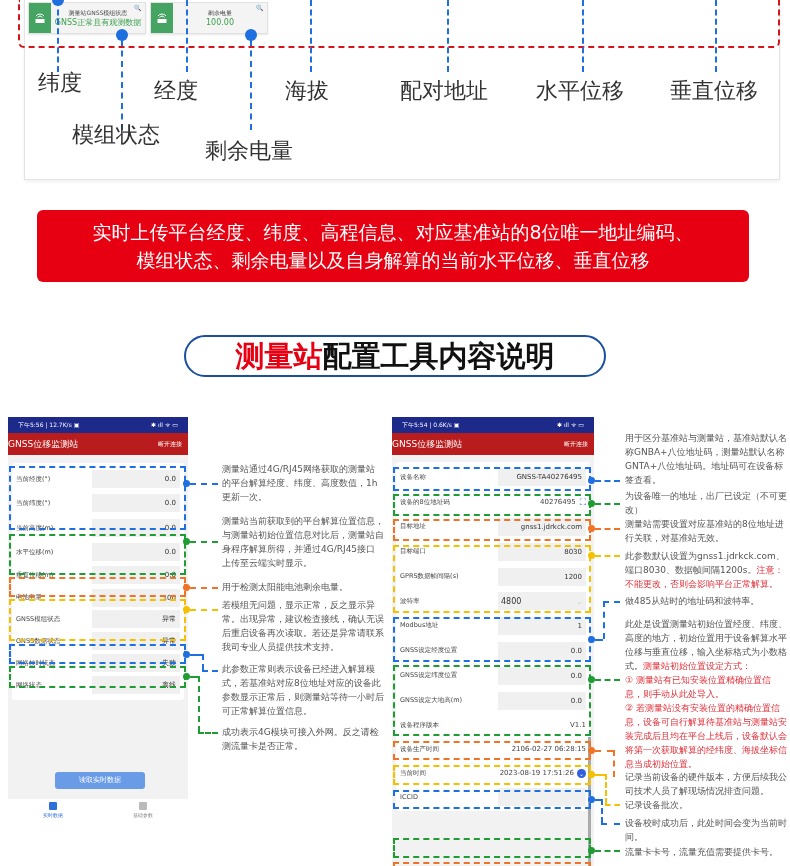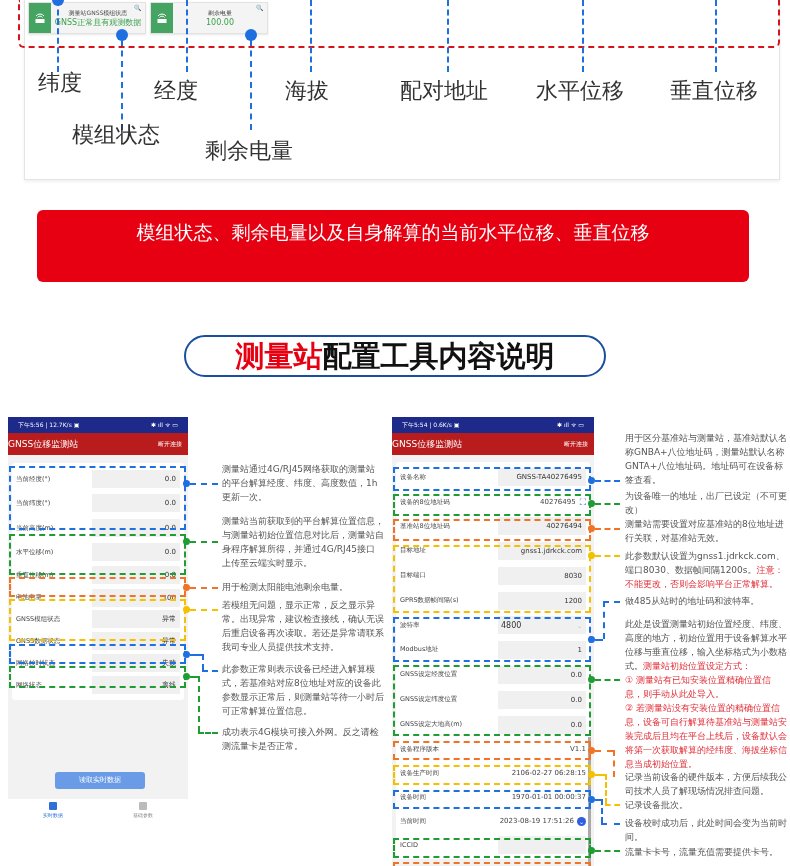--- a/index.html
+++ b/index.html
@@ -92,20 +92,21 @@
 <div class="abs tlabel" style="left:38px;top:68px">纬度</div>
 <div class="abs tlabel" style="left:154px;top:76px">经度</div>
 <div class="abs tlabel" style="left:285px;top:76px">海拔</div>
 <div class="abs tlabel" style="left:400px;top:76px">配对地址</div>
 <div class="abs tlabel" style="left:536px;top:76px">水平位移</div>
 <div class="abs tlabel" style="left:670px;top:76px">垂直位移</div>
 <div class="abs tlabel" style="left:72px;top:120px">模组状态</div>
 <div class="abs tlabel" style="left:205px;top:136px">剩余电量</div>
 
 <div class="abs banner">
+  <div>实时上传平台经度、纬度、高程信息、对应基准站的8位唯一地址编码、</div>
   <div>模组状态、剩余电量以及自身解算的当前水平位移、垂直位移</div>
 </div>
 
 <div class="abs pill">
   <span class="red">测量站</span><span>配置工具内容说明</span>
 </div>
 
 <div class="abs phone" style="left:8px;top:417px;width:180px;height:410px">
   <div class="sbar">
     <span>下午5:56 | 12.7K/s ▣</span>
@@ -215,24 +216,20 @@
         <span>设备名称</span>
         <span class="v">GNSS-TA40276495</span>
       </div>
     <div class="row" style="height:24px">
         <span>设备的8位地址码</span>
         <span style="display:flex;align-items:center;gap:4px;font-size:7px">
           <span>40276495</span>
           <span style="color:#2f6fd8;font-size:9px">⛶</span>
         </span>
       </div>
-    <div class="row" style="height:24px">
-        <span>基准站8位地址码</span>
-        <span class="v">40276494</span>
-      </div>
     <div class="row" style="height:25px">
         <span>目标地址</span>
         <span class="v">gnss1.jdrkck.com</span>
       </div>
     <div class="row" style="height:25px">
         <span>目标端口</span>
         <span class="v">8030</span>
       </div>
     <div class="row" style="height:25px">
         <span>GPRS数据帧间隔(s)</span>
@@ -261,24 +258,20 @@
         <span>GNSS设定大地高(m)</span>
         <span class="v">0.0</span>
       </div>
     <div class="row" style="height:24px">
         <span>设备程序版本</span>
         <span style="font-size:7px">V1.1</span>
       </div>
     <div class="row" style="height:24px">
         <span>设备生产时间</span>
         <span style="font-size:7px">2106-02-27 06:28:15</span>
-      </div>
-    <div class="row" style="height:24px">
-        <span>设备时间</span>
-        <span style="font-size:7px">1970-01-01 00:00:37</span>
       </div>
     <div class="row" style="height:24px">
         <span>当前时间</span>
         <span style="display:flex;align-items:center;gap:3px;font-size:7px">
           <span>2023-08-19 17:51:26</span>
           <span style="width:9px;height:9px;border-radius:50%;background:#2f5fe0;color:#fff;font-size:6px;display:inline-flex;align-items:center;justify-content:center">⌄</span>
         </span>
       </div>
     <div class="row" style="height:24px">
         <span>ICCID</span>

